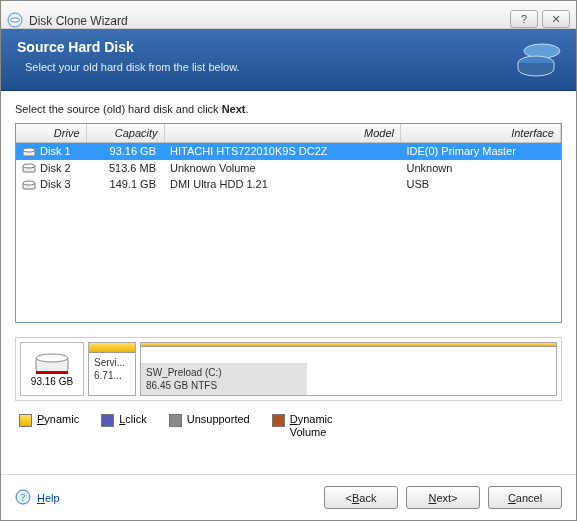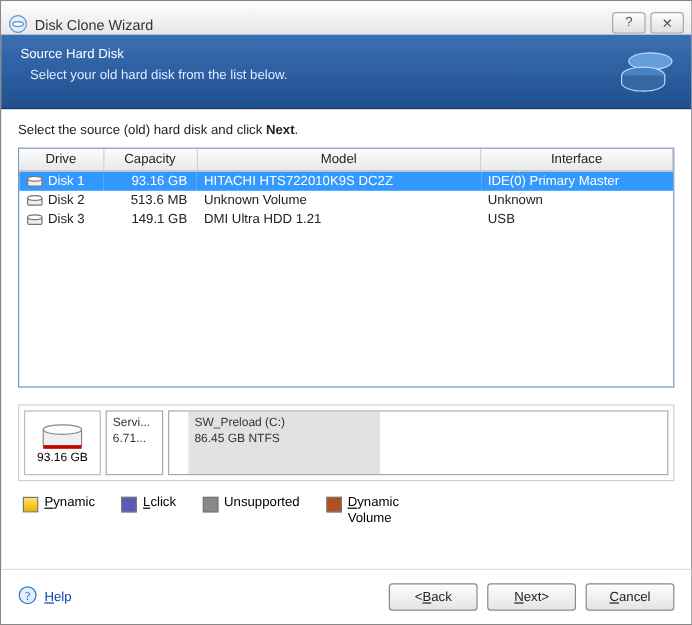--- a/index.html
+++ b/index.html
@@ -4,37 +4,37 @@
 <style>
   * { box-sizing: border-box; margin: 0; padding: 0; }
   body { font-family: Tahoma, "Segoe UI", sans-serif; font-size: 11px; background: #fff; }
   .window { width: 577px; height: 521px; border: 1px solid #888; background: #fff; position: relative; }
   .titlebar { height: 28px; background: linear-gradient(to bottom, #fefefe, #e8e8e8); border-bottom: 1px solid #ccc; display: flex; align-items: flex-end; padding: 0 6px; }
   .titlebar .icon { width: 16px; height: 16px; margin-right: 6px; display: flex; align-items: center; justify-content: center; }
   .titlebar .title { flex: 1; font-size: 12px; color: #333; }
   .winbtns { display: flex; gap: 0; }
   .winbtn { width: 28px; height: 18px; border: 1px solid #aaa; border-radius: 3px; background: linear-gradient(to bottom,#fdfdfd,#e0e0e0); margin-left: 4px; display:flex; align-items:center; justify-content:center; font-size: 11px; color:#555; cursor:pointer; }
   .banner { height: 62px; background: linear-gradient(to bottom, #3b6fb3 0%, #1f4f8f 100%); color: #fff; padding: 10px 16px; position: relative; border-bottom: 1px solid #14396b; }
-  .banner .b-title { font-size: 11px; font-weight: normal; }
+  .banner .b-title { font-size: 14px; font-weight: bold; }
   .banner .b-sub { font-size: 11px; margin-top: 6px; margin-left: 8px; color: #e0ecff; }
   .banner .b-icon { position:absolute; right:12px; top:8px; width:50px; height:46px; }
   .b-icon svg { width:100%; height:100%; opacity:0.9; }
   .content { padding: 12px 14px; }
   .instr { font-size: 11px; color: #222; margin-bottom: 8px; }
   .table-wrap { border: 1px solid #7a98b8; height: 200px; background: #fff; overflow: hidden; }
   table { width: 100%; border-collapse: collapse; font-size: 11px; }
-  thead th { text-align: center; font-weight: normal; background: linear-gradient(to bottom,#fcfcfc,#e9e9e9); border-right: 1px solid #d0d0d0; border-bottom: 1px solid #c0c0c0; padding: 3px 6px; color: #222; }
+  thead th { text-align: right; font-weight: normal; background: linear-gradient(to bottom,#fcfcfc,#e9e9e9); border-right: 1px solid #d0d0d0; border-bottom: 1px solid #c0c0c0; padding: 3px 6px; color: #222; font-style: italic; }
   tbody td { padding: 2px 6px; color: #222; white-space: nowrap; }
   tbody tr.selected td { background: #3399ff; color: #fff; }
   .disk-mini-icon { display:inline-block; width:14px; height:11px; vertical-align:middle; margin-right:4px; }
   .disk-mini-icon svg { width:100%; height:100%; }
   .partition-area { margin-top: 14px; border: 1px solid #d0d0d0; padding: 4px; display:flex; gap:4px; align-items: stretch; height: 64px; }
   .disk-summary { width: 64px; border:1px solid #bbb; background:#fff; display:flex; flex-direction:column; align-items:center; justify-content:center; font-size:10px; text-align:center; }
   .disk-summary .dicon { width:36px; height:24px; }
-  .part { border:1px solid #aaa; display:flex; font-size:10px; overflow:hidden; background:#fff; }
+  .part { border:1px solid #aaa; display:flex; flex-direction:column; font-size:10px; overflow:hidden; background:#fff; }
   .part .bar { height: 10px; background: linear-gradient(to bottom,#ffe066,#f0b400); border-bottom:1px solid #999; }
   .part .ptxt { padding: 3px 5px; line-height: 1.3; color:#333; }
   .part.small { width: 48px; }
   .part.big { flex: 1; gap: 16px; }
   .part.big .ptxt { background: linear-gradient(to right, #e2e2e2 0%, #e2e2e2 40%, #fff 40%, #fff 100%); flex:1; }
   .legend { display:flex; gap: 22px; margin-top:10px; padding: 2px 4px; font-size:11px; }
   .legend .li { display:flex; align-items:flex-start; gap:5px; }
   .swatch { width:13px; height:13px; border:1px solid #777; display:inline-block; margin-top:1px; }
   .sw-primary { background: linear-gradient(to bottom,#ffe066,#f0b400); }
   .sw-logical { background: #5a5ab8; }

